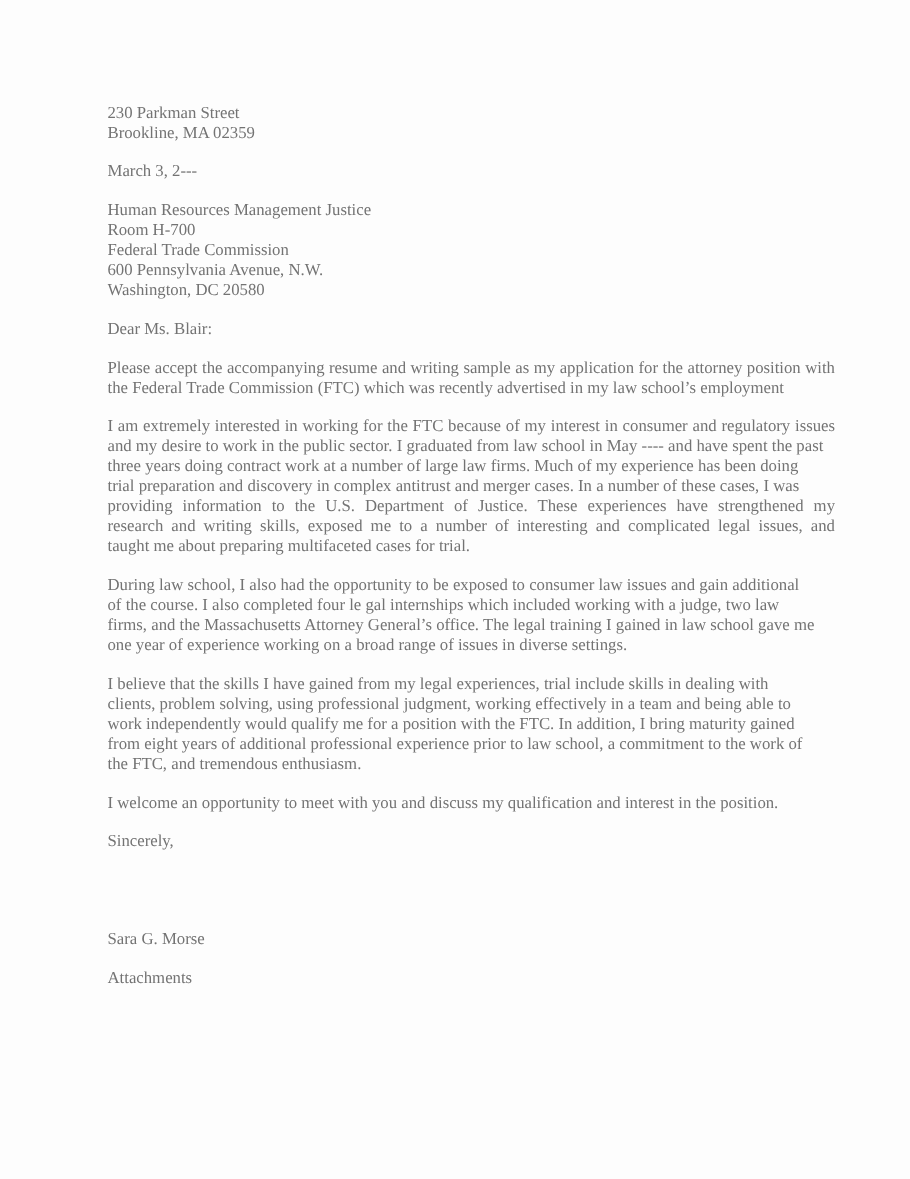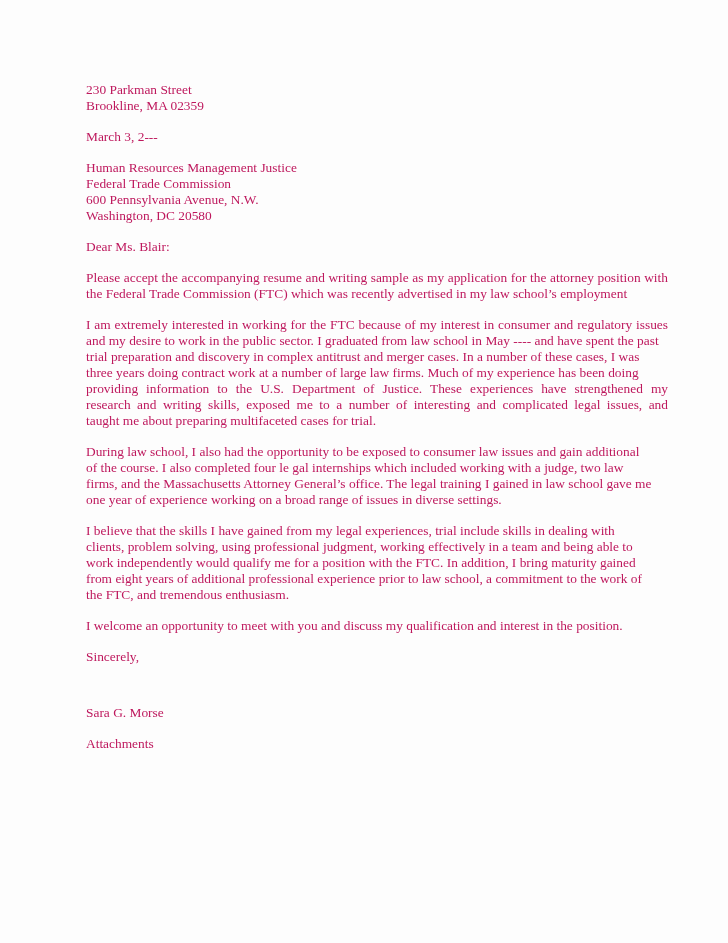--- a/index.html
+++ b/index.html
@@ -7,21 +7,21 @@
     padding: 0;
     background: #fdfdfd;
   }
   .page {
     position: relative;
     width: 728px;
     height: 943px;
     box-sizing: border-box;
     padding: 82px 60px 0 86px;
     background: #fdfdfd;
-    color: #be185d;
+    color: #737373;
     font-family: "Liberation Serif", "DejaVu Serif", serif;
     font-size: 13.4px;
     line-height: 16px;
     overflow: hidden;
   }
   .block {
     margin: 0 0 15px 0;
   }
   .body-para {
     width: 582px;
@@ -29,58 +29,59 @@
   .line {
     min-height: 16px;
     overflow: hidden;
   }
   
   .stretch {
     text-align: justify;
     text-align-last: justify;
   }
   .closing-block {
-    margin-bottom: 40px; 
+    margin-bottom: 62px; 
   }
 </style>
 </head>
 <body>
 
 <div class="page">
 
   <div class="block">
     <div class="line">230 Parkman Street</div>
     <div class="line">Brookline, MA 02359</div>
   </div>
 
   <div class="block">
     <div class="line">March 3, 2---</div>
   </div>
 
   <div class="block">
     <div class="line">Human Resources Management Justice</div>
+    <div class="line">Room H-700</div>
     <div class="line">Federal Trade Commission</div>
     <div class="line">600 Pennsylvania Avenue, N.W.</div>
     <div class="line">Washington, DC 20580</div>
   </div>
 
   <div class="block">
     <div class="line">Dear Ms. Blair:</div>
   </div>
 
   <div class="block body-para">
     <div class="line stretch">Please accept the accompanying resume and writing sample as my application for the attorney position with</div>
     <div class="line">the Federal Trade Commission (FTC) which was recently advertised in my law school’s employment</div>
   </div>
 
   <div class="block body-para">
     <div class="line stretch">I am extremely interested in working for the FTC because of my interest in consumer and regulatory issues</div>
     <div class="line">and my desire to work in the public sector. I graduated from law school in May ---- and have spent the past</div>
+    <div class="line">three years doing contract work at a number of large law firms. Much of my experience has been doing</div>
     <div class="line">trial preparation and discovery in complex antitrust and merger cases. In a number of these cases, I was</div>
-    <div class="line">three years doing contract work at a number of large law firms. Much of my experience has been doing</div>
     <div class="line stretch">providing information to the U.S. Department of Justice. These experiences have strengthened my</div>
     <div class="line stretch">research and writing skills, exposed me to a number of interesting and complicated legal issues, and</div>
     <div class="line">taught me about preparing multifaceted cases for trial.</div>
   </div>
 
   <div class="block body-para">
     <div class="line">During law school, I also had the opportunity to be exposed to consumer law issues and gain additional</div>
     <div class="line">of the course. I also completed four le gal internships which included working with a judge, two law</div>
     <div class="line">firms, and the Massachusetts Attorney General’s office. The legal training I gained in law school gave me</div>
     <div class="line">one year of experience working on a broad range of issues in diverse settings.</div>

